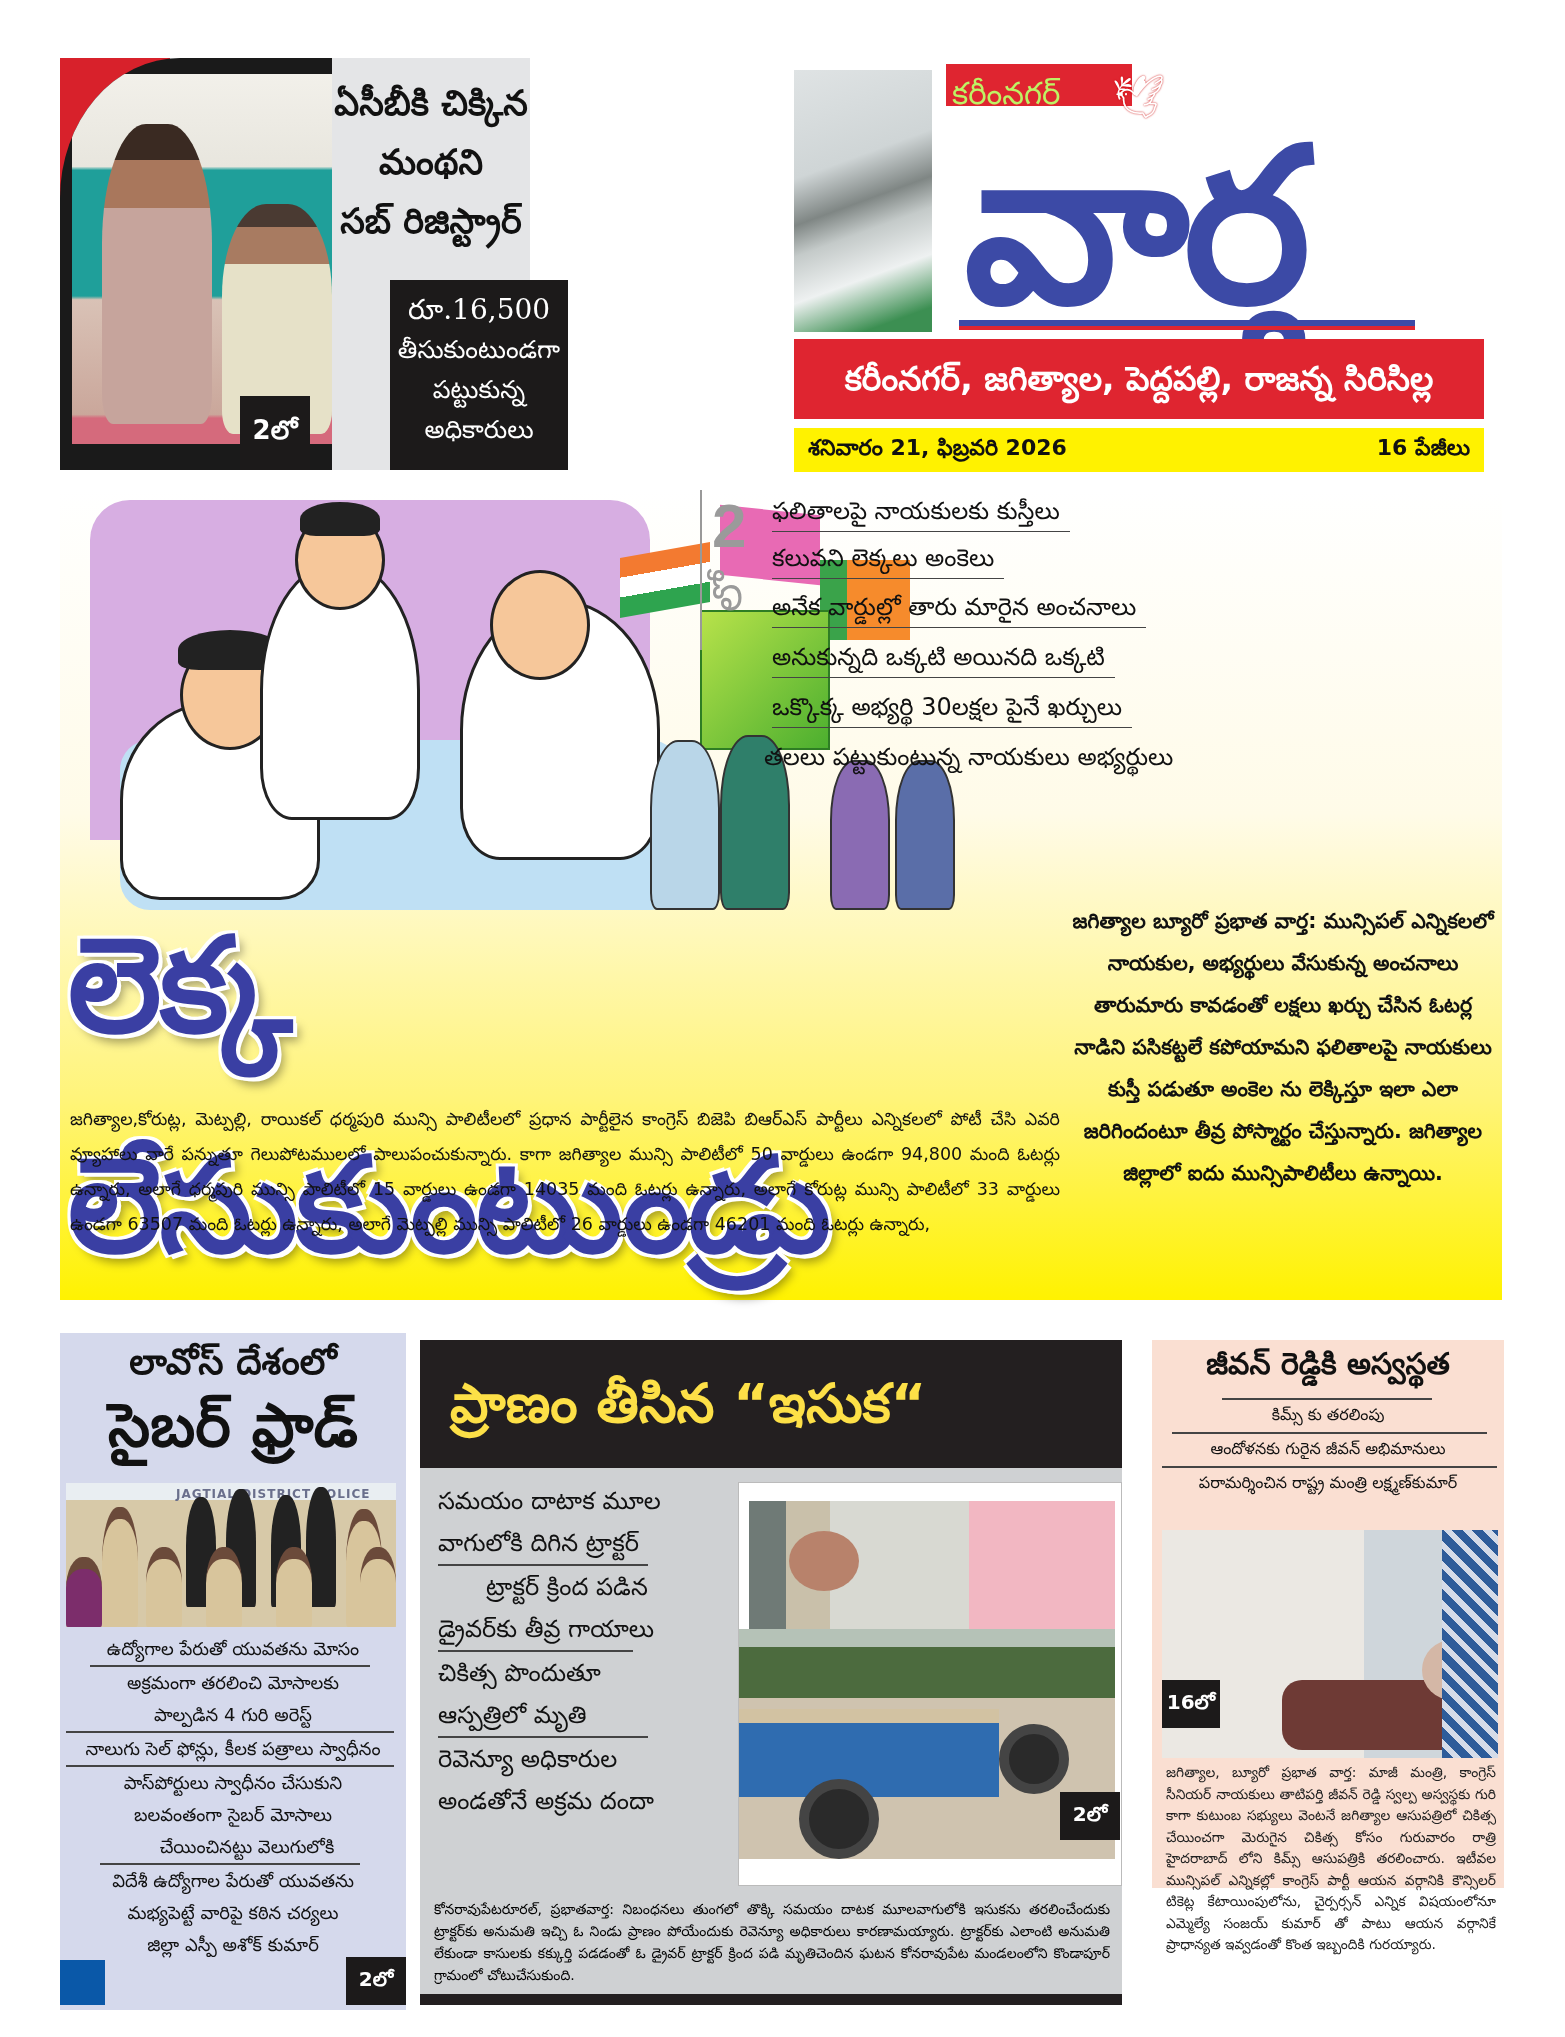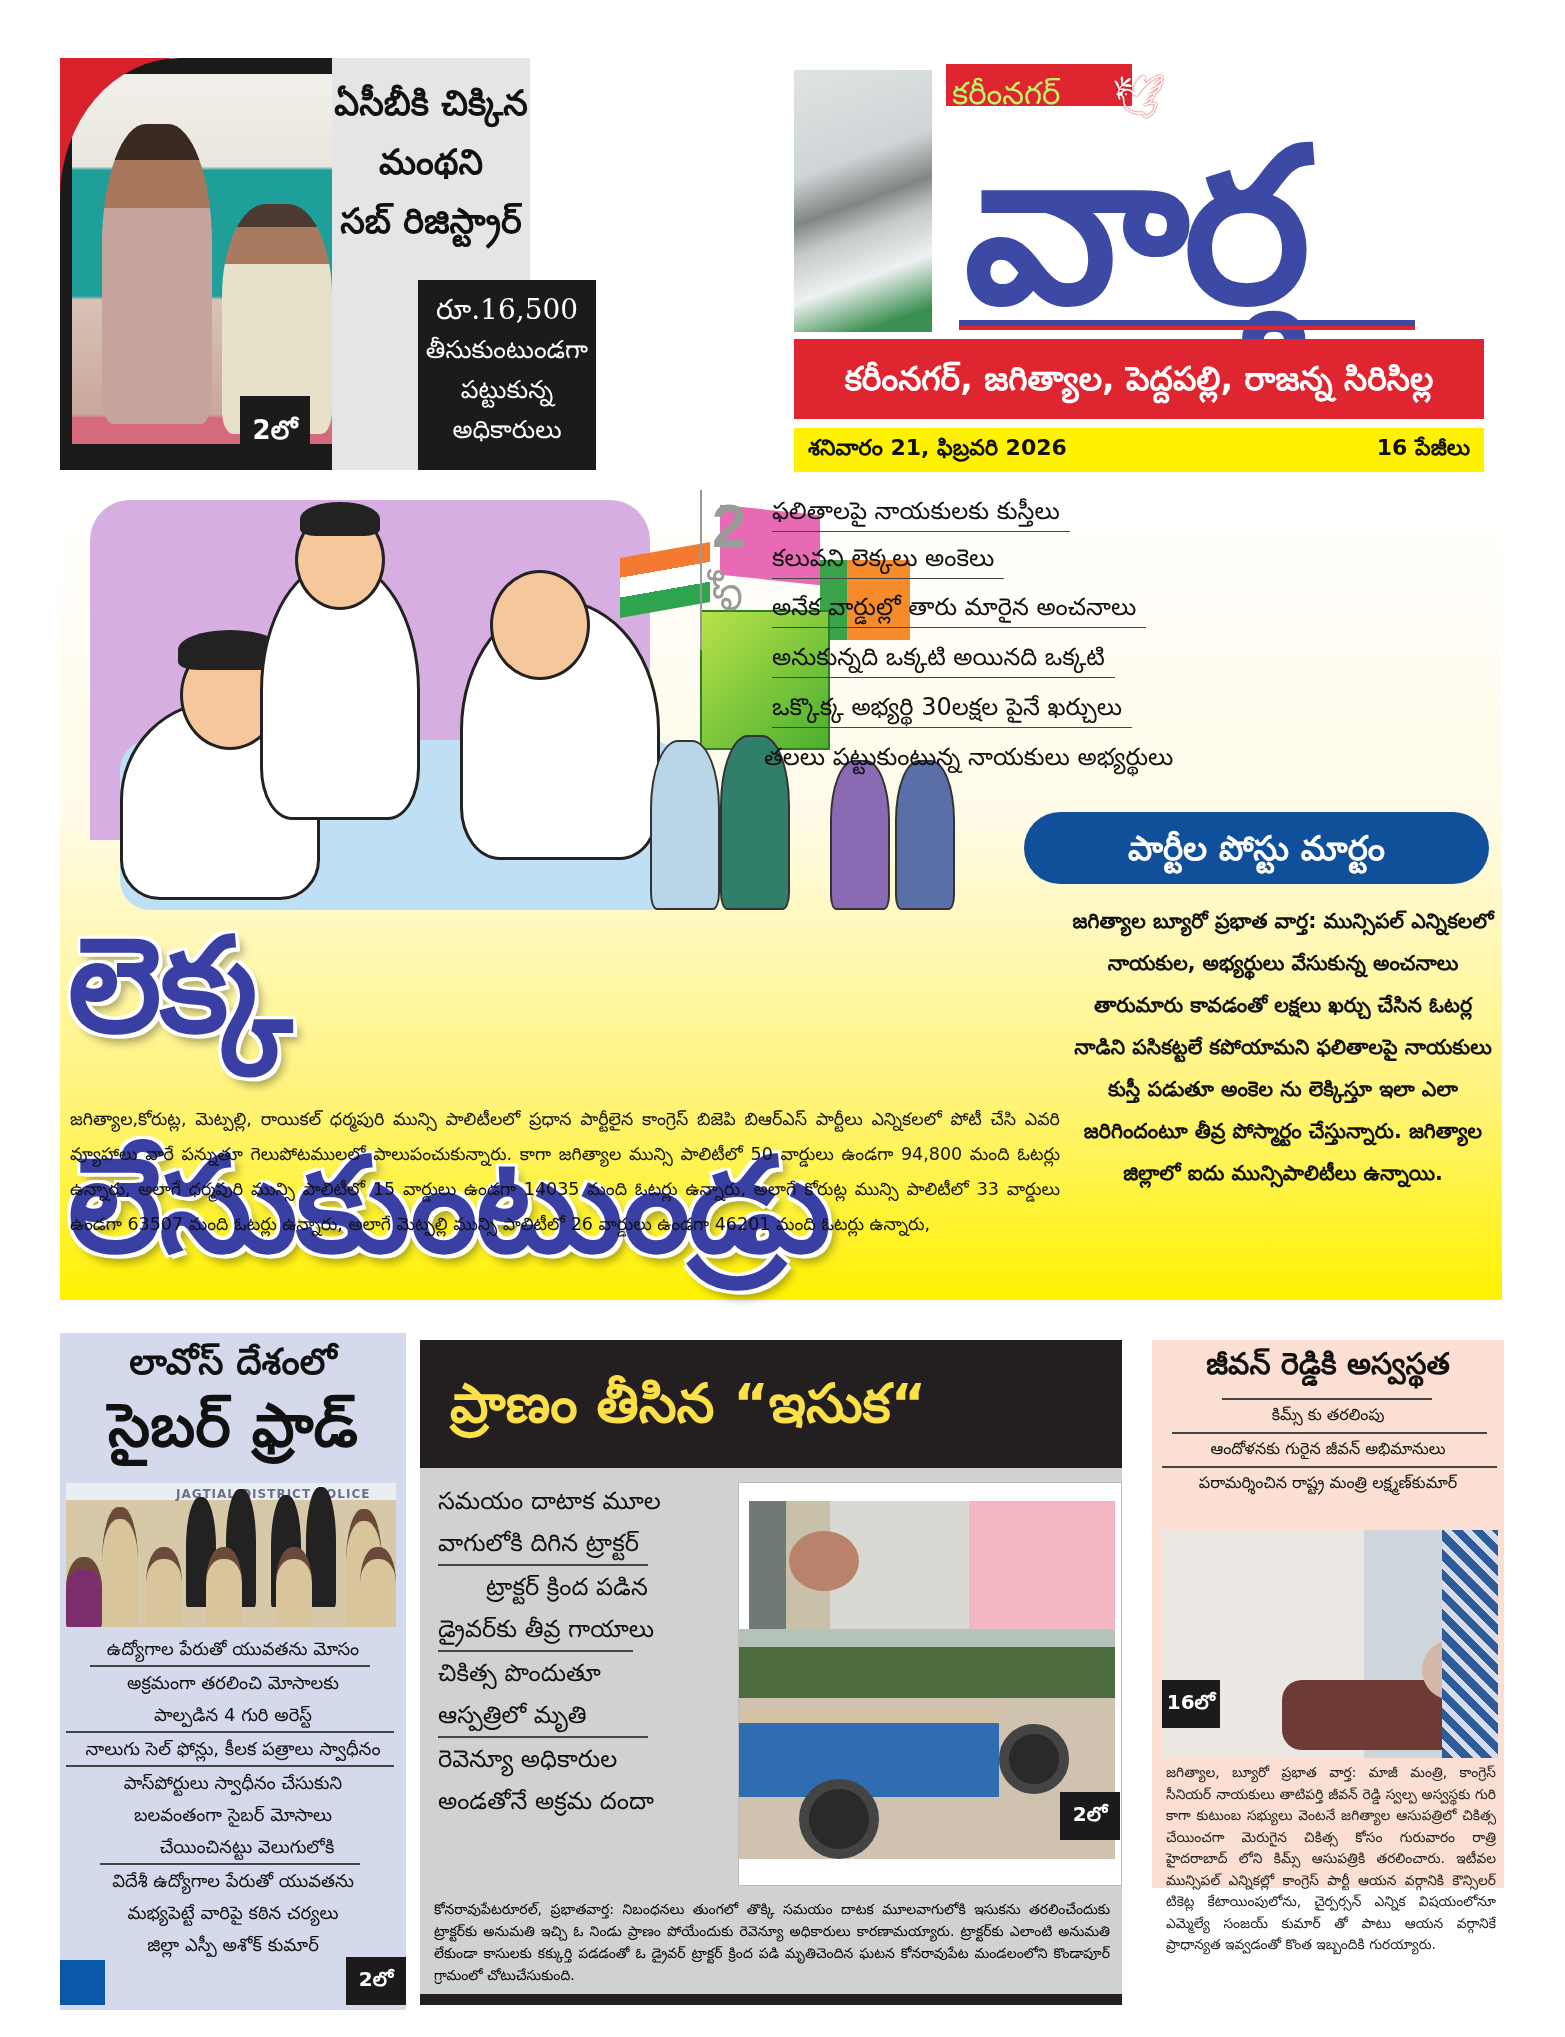--- a/index.html
+++ b/index.html
@@ -9,21 +9,21 @@
   
   #teaser { left: 60px; top: 58px; width: 470px; height: 412px; background: #e4e5e7; }
   #teaser .redcorner { left: 0; top: 0; width: 110px; height: 412px; background: #d8212b; border-top-left-radius: 0; }
   #teaser .photo-bg { left: 0; top: 0; width: 272px; height: 412px; background: #1a1a1a; border-top-left-radius: 120px 140px; overflow: hidden; }
   #teaser .photo { left: 12px; top: 16px; width: 262px; height: 370px; background: linear-gradient(180deg,#f2f0ea 0%, #e8e6de 25%, #1f9f9a 26%, #1f9f9a 60%, #d9c2b6 61%, #caa79b 92%, #d56a7c 93%); }
   .person { position: absolute; border-radius: 40% 40% 10% 10%; }
   #teaser .p1 { left: 30px; top: 50px; width: 110px; height: 300px; background: linear-gradient(180deg,#3a2a22 0 12%, #a9775c 12% 28%, #c6a49c 28% 100%); }
   #teaser .p2 { left: 150px; top: 130px; width: 110px; height: 230px; background: linear-gradient(180deg,#4a3a32 0 10%, #a87b61 10% 26%, #e6e1c8 26% 100%); }
   #teaser .badge { left: 180px; top: 338px; width: 70px; height: 74px; background: #1c1a1a; color: #fff; font-weight: bold; font-size: 26px; display:flex; align-items:center; justify-content:center; }
   #teaser .headline { left: 272px; top: 16px; width: 198px; text-align: center; font-weight: bold; font-size: 35px; line-height: 59px; color: #111; }
-  #teaser .darkbox { left: 330px; top: 222px; width: 178px; height: 190px; background: #1c1a1a; color: #fff; text-align: center; font-size: 25px; line-height: 40px; padding-top: 10px; margin-left: 28px; }
+  #teaser .darkbox { left: 330px; top: 222px; width: 178px; height: 190px; background: #1c1a1a; color: #fff; text-align: center; font-size: 25px; line-height: 40px; padding-top: 10px; }
   #teaser .darkbox .amt { font-family: "DejaVu Serif", serif; font-size: 28px; }
 
   
   #masthead { left: 794px; top: 58px; width: 700px; height: 420px; }
   #masthead .dam { left: 0; top: 12px; width: 138px; height: 262px; background: linear-gradient(160deg,#dfe3e4 0%, #cfd5d6 35%, #7f8684 50%, #c4cac9 60%, #eef1f1 75%, #3c8f52 92%); }
   #masthead .redtag { left: 152px; top: 6px; width: 186px; height: 42px; background: #df2530; color: #bef264; font-size: 31px; font-weight: normal; padding-left: 6px; line-height: 58px; }
   #masthead .dove { left: 318px; top: 14px; width: 60px; height: 44px; color: #fff; font-size: 42px; text-shadow: 0 0 2px #c00; }
   #masthead .logo { left: 170px; top: 56px; width: 430px; height: 225px; color: #3c4aa6; font-size: 215px; font-weight: bold; line-height: 225px; letter-spacing: -6px; }
   #masthead .underline { left: 165px; top: 262px; width: 456px; height: 10px; background: #3c4aa6; border-bottom: 4px solid #df2530; }
   #masthead .districts { left: 0; top: 281px; width: 690px; height: 80px; background: #df2530; color: #fff; font-size: 33px; font-weight: bold; line-height: 80px; text-align: center; }
@@ -162,21 +162,20 @@
 
   <div id="bullets" class="abs">
     <div class="bullet" style="top:0px;">ఫలితాలపై నాయకులకు కుస్తీలు</div>
     <div class="bullet" style="top:47px;">కలువని లెక్కలు అంకెలు</div>
     <div class="bullet" style="top:96px;">అనేక వార్డుల్లో తారు మారైన అంచనాలు</div>
     <div class="bullet" style="top:146px;">అనుకున్నది ఒక్కటి అయినది ఒక్కటి</div>
     <div class="bullet" style="top:196px;">ఒక్కొక్క అభ్యర్థి 30లక్షల పైనే ఖర్చులు</div>
     <div class="bullet" style="top:246px;border-bottom:none;left:-8px;">తలలు పట్టుకుంటున్న నాయకులు అభ్యర్థులు</div>
   </div>
 
-  <div id="kicker" class="abs">పార్టీల పోస్టు మార్టం</div>
   <div id="bigheadline" class="abs">లెక్క లేసుకుంటుండ్రు</div>
   <div id="sidebody" class="abs">జగిత్యాల బ్యూరో ప్రభాత వార్త: మున్సిపల్ ఎన్నికలలో నాయకుల, అభ్యర్థులు వేసుకున్న అంచనాలు తారుమారు కావడంతో లక్షలు ఖర్చు చేసిన ఓటర్ల నాడిని పసికట్టలే కపోయామని ఫలితాలపై నాయకులు కుస్తీ పడుతూ అంకెల ను లెక్కిస్తూ ఇలా ఎలా జరిగిందంటూ తీవ్ర పోస్మార్టం చేస్తున్నారు. జగిత్యాల జిల్లాలో ఐదు మున్సిపాలిటీలు ఉన్నాయి.</div>
   <div id="leadbody" class="abs">జగిత్యాల,కోరుట్ల, మెట్పల్లి, రాయికల్ ధర్మపురి మున్సి పాలిటీలలో ప్రధాన పార్టీలైన కాంగ్రెస్ బిజెపి బిఆర్ఎస్ పార్టీలు ఎన్నికలలో పోటీ చేసి ఎవరి వ్యూహాలు వారే పన్నుతూ గెలుపోటములలో పాలుపంచుకున్నారు. కాగా జగిత్యాల మున్సి పాలిటీలో 50 వార్డులు ఉండగా 94,800 మంది ఓటర్లు ఉన్నారు, అలాగే ధర్మపురి మున్సి పాలిటీలో 15 వార్డులు ఉండగా 14035 మంది ఓటర్లు ఉన్నారు, అలాగే కోరుట్ల మున్సి పాలిటీలో 33 వార్డులు ఉండగా 63507 మంది ఓటర్లు ఉన్నారు, అలాగే మెట్పల్లి మున్సి పాలిటీలో 26 వార్డులు ఉండగా 46201 మంది ఓటర్లు ఉన్నారు,</div>
 </div>
 
 <div id="cyber" class="abs">
   <div class="abs h1">లావోస్ దేశంలో</div>
   <div class="abs h2">సైబర్ ఫ్రాడ్</div>
   <div class="abs photo">
     <span class="wm">JAGTIAL DISTRICT POLICE</span>

